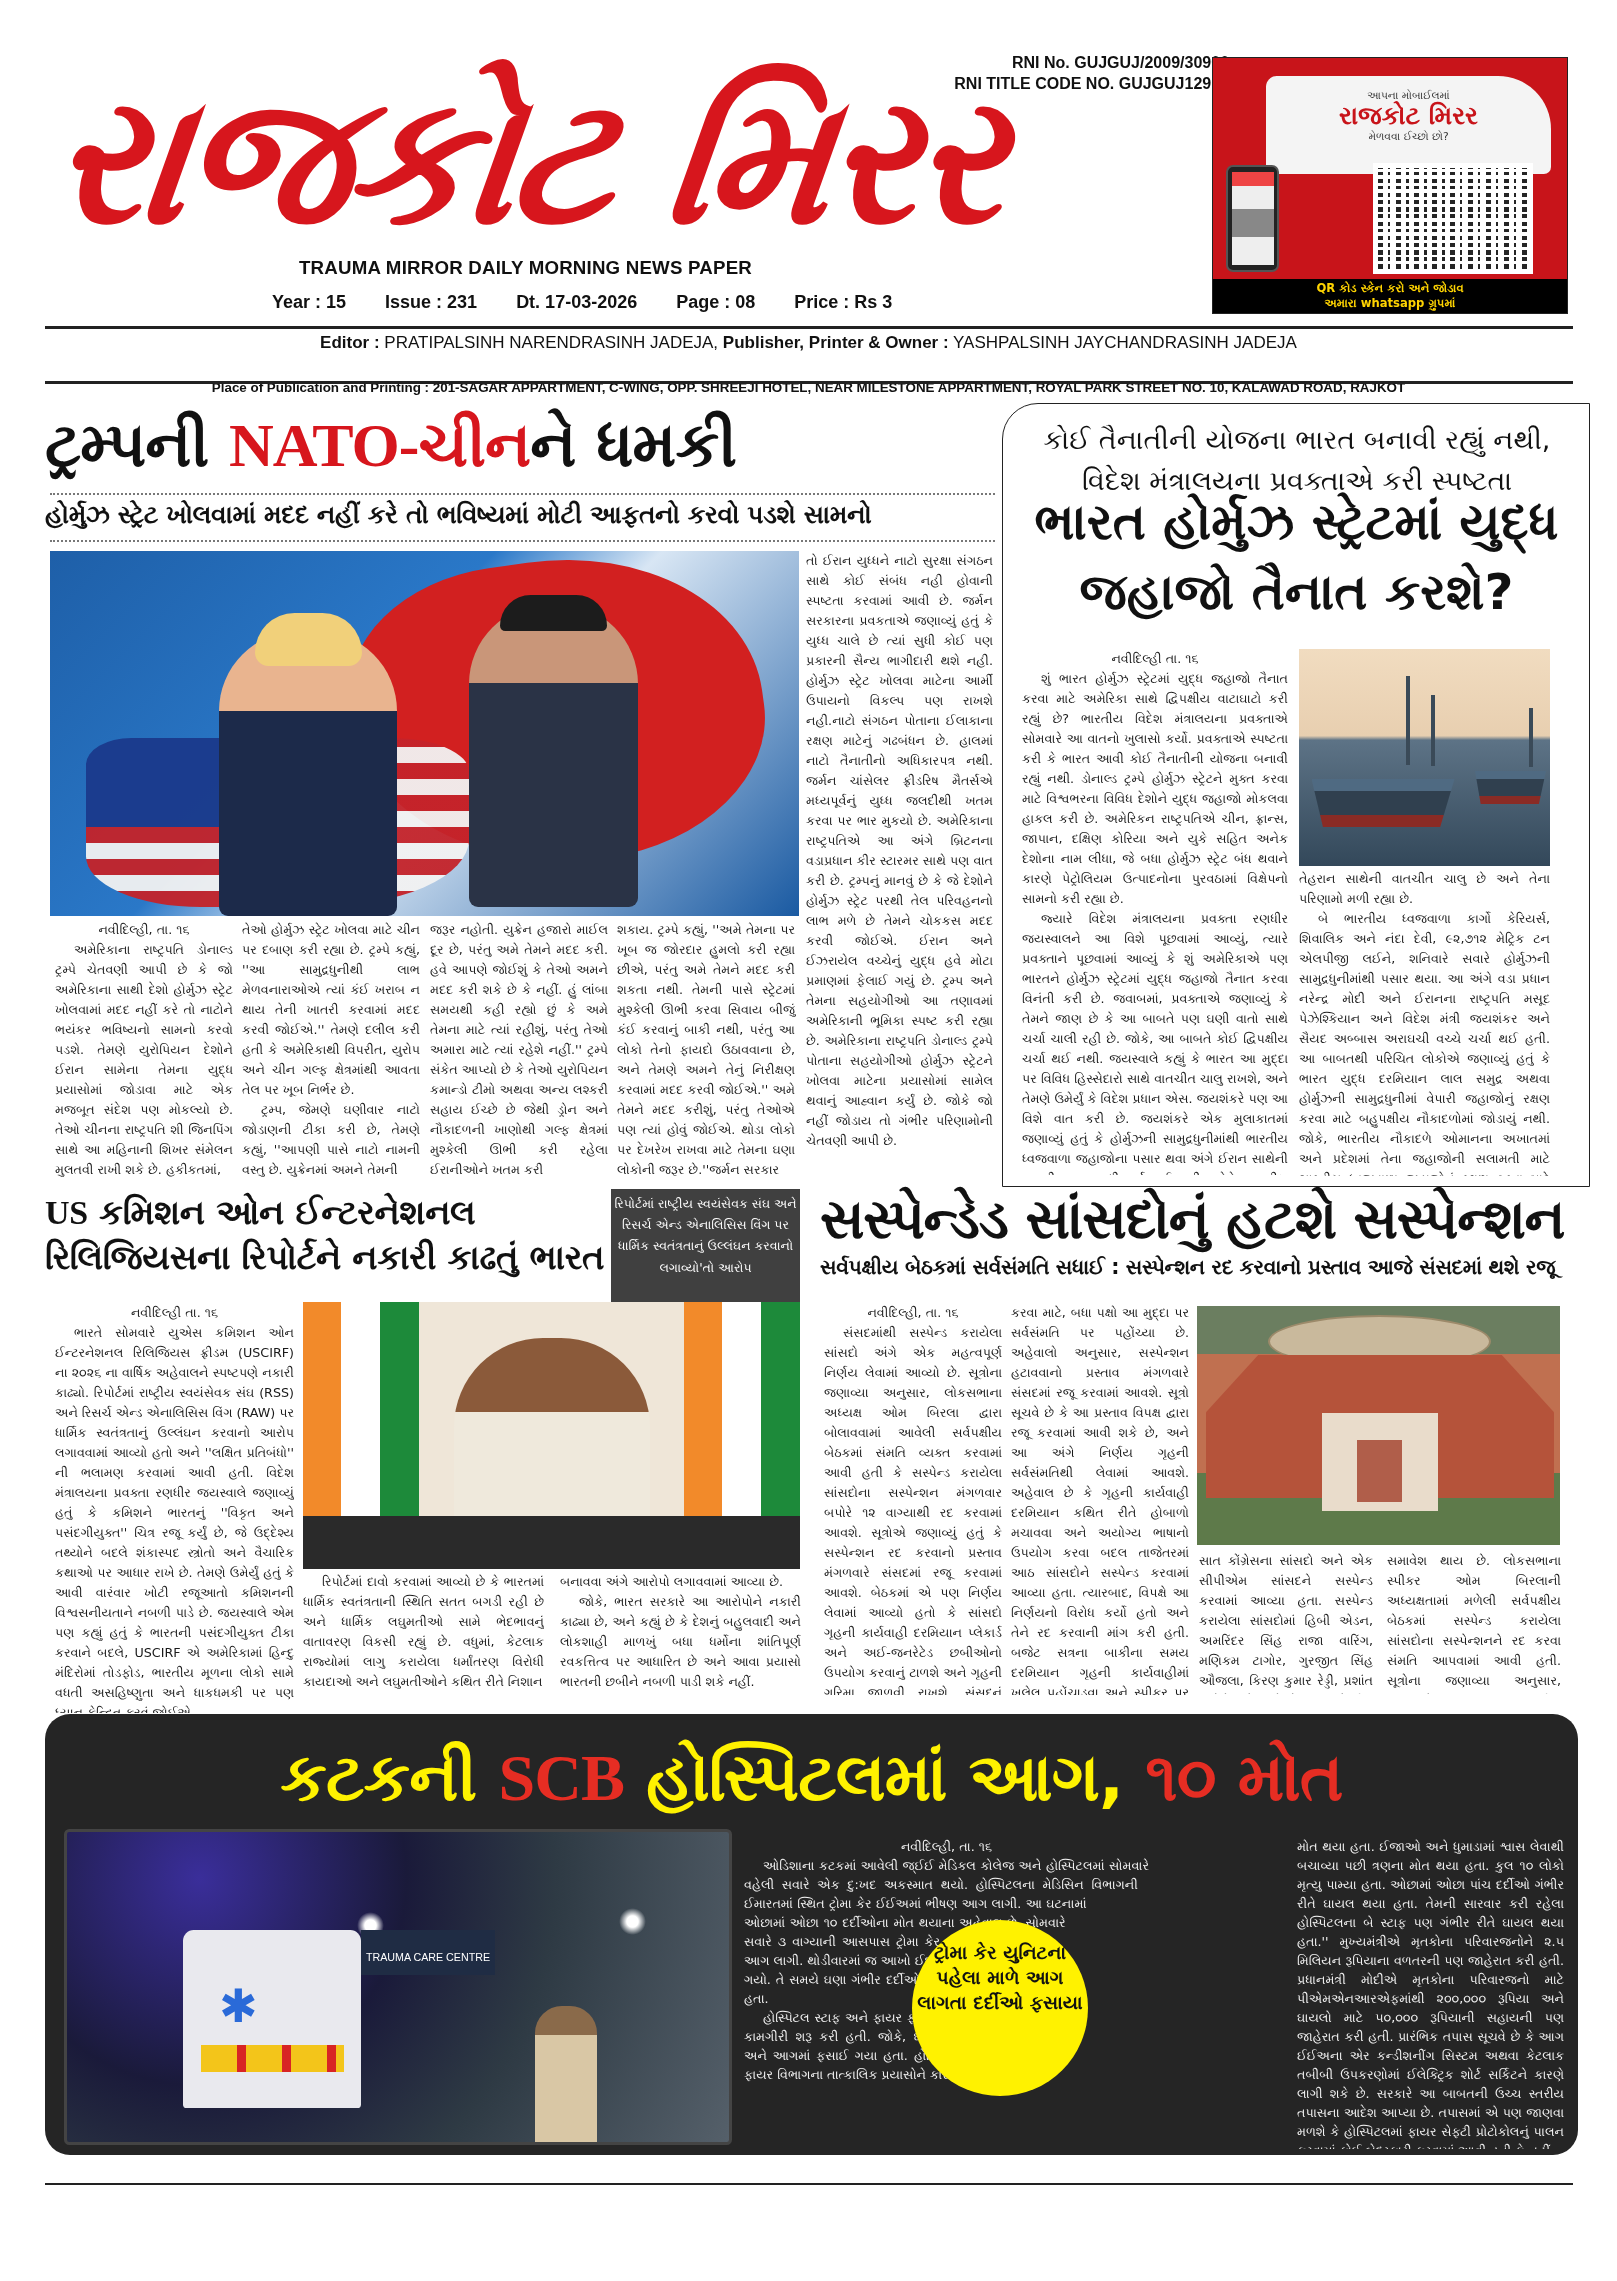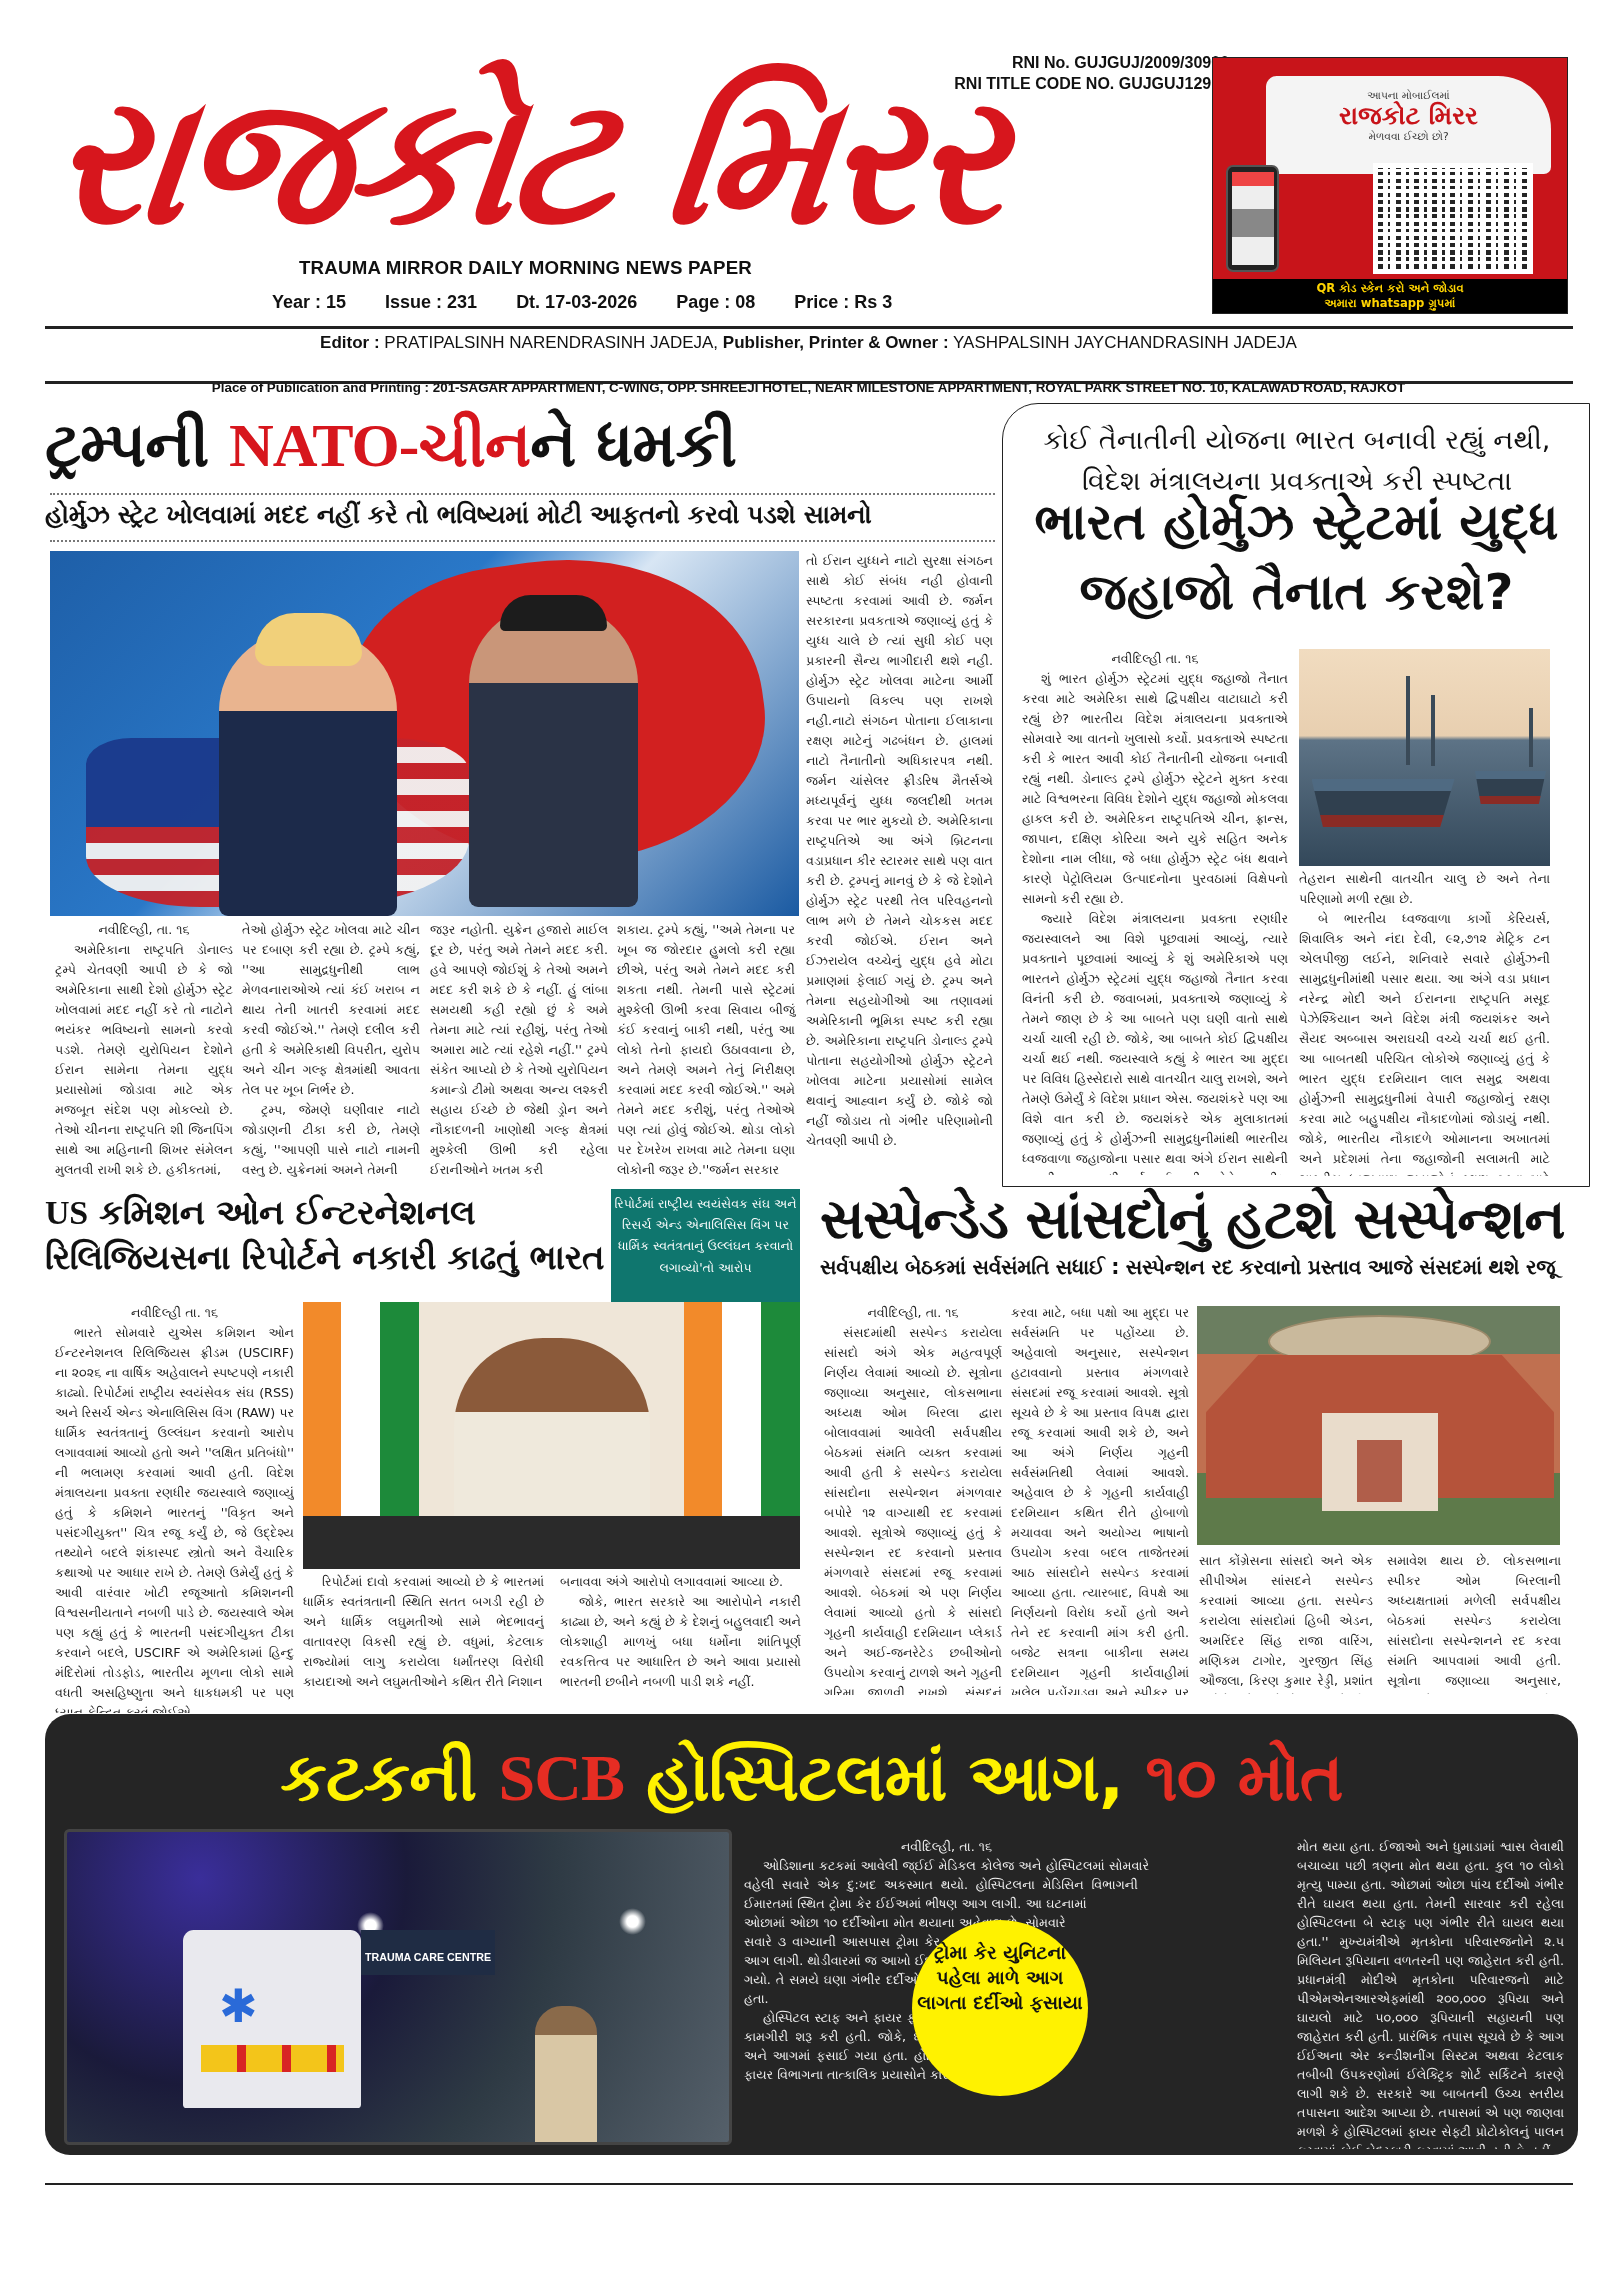--- a/index.html
+++ b/index.html
@@ -55,21 +55,21 @@
   .box2 { left: 1002px; top: 403px; width: 588px; height: 784px; border: 1.8px solid #222; border-top-left-radius: 36px; }
   .box2-kicker { left: 1025px; top: 419px; width: 544px; text-align: center; font-size: 27px; line-height: 41px; color: #111; }
   .box2-h { left: 1016px; top: 487px; width: 561px; text-align: center; font-size: 50px; font-weight: bold; line-height: 70px; }
   .img-ships { left: 1299px; top: 649px; width: 251px; height: 217px; overflow: hidden; background: linear-gradient(#f1dcc0 0%, #e8cfb0 40%, #5d7386 42%, #33485a 100%); }
   .ship { position: absolute; background: linear-gradient(#4f6a82 0 55%, #30404f 55% 85%, #8a2b25 85%); clip-path: polygon(0 40%, 100% 40%, 90% 100%, 8% 100%); }
   .ship-mast { position: absolute; width: 3.6px; background: #3a4a58; }
 
   
   .h3 { left: 45px; top: 1190px; width: 561px; font-size: 34px; font-weight: bold; line-height: 45px; white-space: nowrap; letter-spacing: -0.4px; }
   .h3 .latin { font-family: "Liberation Serif", serif; }
-  .redbox { left: 611px; top: 1189px; width: 189px; height: 113px; background: #0f766e; color: #fff; font-size: 12.5px; line-height: 21.4px; text-align: center; padding-top: 3.6px; }
+  .redbox { left: 611px; top: 1189px; width: 189px; height: 113px; background: #404040; color: #fff; font-size: 12.5px; line-height: 21.4px; text-align: center; padding-top: 3.6px; }
   .img-pressmeet { left: 303px; top: 1302px; width: 497px; height: 267px; overflow: hidden; background: #efe6d8; }
   .flag { position: absolute; width: 116px; height: 267px; }
   .speaker { position: absolute; left: 151px; top: 36px; width: 196px; height: 232px; background: linear-gradient(#8b5a3a 0 32%, #efe9dc 32%); border-radius: 89px 89px 18px 18px; }
   .table { position: absolute; left: 0; bottom: 0; width: 100%; height: 53px; background: #2a2a2a; }
 
   
   .h4 { left: 820px; top: 1190px; width: 775px; font-size: 55px; font-weight: bold; line-height: 59px; white-space: nowrap; letter-spacing: -1.3px; }
   .sub4 { left: 820px; top: 1252px; width: 775px; font-size: 20.5px; font-weight: bold; line-height: 30px; white-space: nowrap; letter-spacing: -0.4px; }
   .img-parliament { left: 1197px; top: 1306px; width: 363px; height: 239px; overflow: hidden; background: linear-gradient(#6b7e60 0 20%, #c07050 20% 70%, #5e7a4a 70%); }
   .dome { position: absolute; left: 71px; top: 9px; width: 223px; height: 53px; border-radius: 50%; background: #c9b99c; border: 2.7px solid #9c8a6a; }
@@ -79,21 +79,21 @@
 
   
   .dark { left: 45px; top: 1714px; width: 1533px; height: 441px; background: #252525; border-radius: 25px; }
   .h5 { left: 45px; top: 1733px; width: 1533px; text-align: center; font-size: 66px; font-weight: bold; line-height: 89px; color: #fff200; white-space: nowrap; letter-spacing: -0.9px; }
   .h5 .latin { color: #e62d23; font-family: "Liberation Serif", serif; }
   .h5 .red { color: #e62d23; }
   .img-hospital { left: 64px; top: 1829px; width: 668px; height: 316px; overflow: hidden; background: radial-gradient(circle at 20% 15%, #3a2e9a 0%, #1a1a3a 35%, #2e3a44 60%, #55606a 100%); border-radius: 5.3px; border: 3.6px solid #444; }
   .amb { position: absolute; left: 116px; top: 98px; width: 178px; height: 178px; background: #e9e9ee; border-radius: 10.7px 10.7px 3.6px 3.6px; }
   .amb::before { content: ""; position: absolute; left: 18px; bottom: 36px; width: 143px; height: 27px; background: repeating-linear-gradient(90deg, #f3c51a 0 36px, #d82424 36px 45px); }
   .amb-star { position: absolute; left: 36px; top: 53px; color: #2a6ad8; font-size: 46px; line-height: 46px; }
-  .sign { position: absolute; left: 294px; top: 98px; width: 134px; height: 45px; background: #1f2c44; color: #fff; font-size: 10.7px; font-weight: bold; text-align: center; padding-top: 21.4px; font-family: "Liberation Sans", sans-serif; }
+  .sign { position: absolute; left: 294px; top: 98px; width: 134px; height: 45px; background: #1f2c44; color: #fff; font-size: 10.7px; font-weight: normal; text-align: center; padding-top: 21.4px; font-family: "Liberation Sans", sans-serif; }
   .lightb { position: absolute; width: 27px; height: 27px; border-radius: 50%; background: radial-gradient(#fff 0 30%, rgba(255,255,255,0) 70%); }
   .officer { position: absolute; left: 468px; top: 174px; width: 62px; height: 143px; background: linear-gradient(#8a6a4a 0 20%, #d9c7a5 20%); border-radius: 27px 27px 3.6px 3.6px; }
 
   .dcol { position: absolute; font-size: 12.7px; line-height: 19px; text-align: justify; color: #f2f2f2; }
   .dcol p { text-indent: 1.5em; }
   .dcol .dateline { text-align: center; text-indent: 0; }
   .bubble { left: 912px; top: 1920px; width: 176px; height: 176px; border-radius: 50%; background: #fff200; color: #111; text-align: center; font-size: 18.7px; font-weight: bold; line-height: 25px; padding-top: 19.6px; }
   .wrap-l { float: right; width: 98px; height: 196px; shape-outside: circle(50% at 100% 50%); }
 </style>
 </head>

